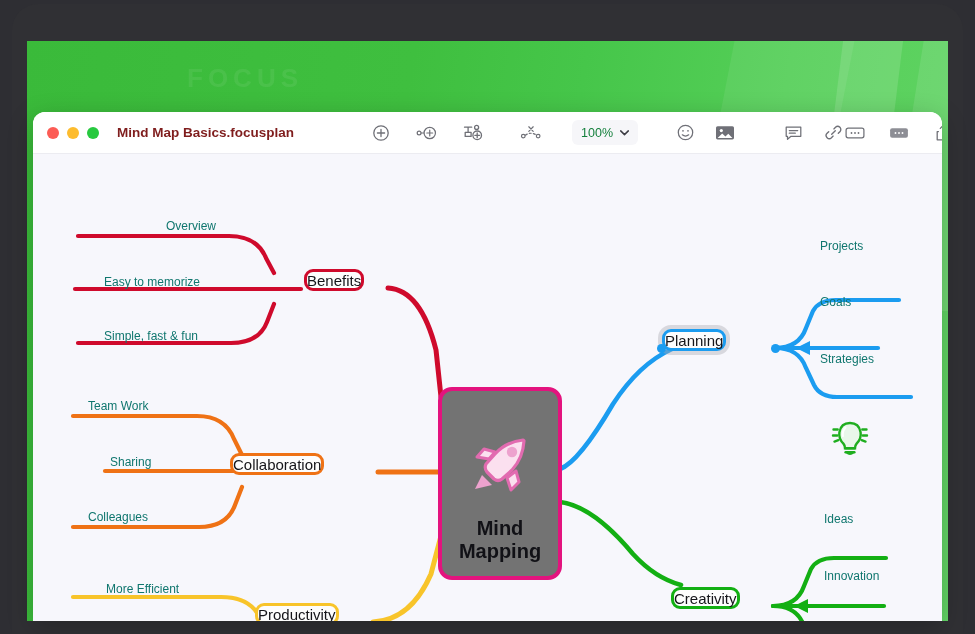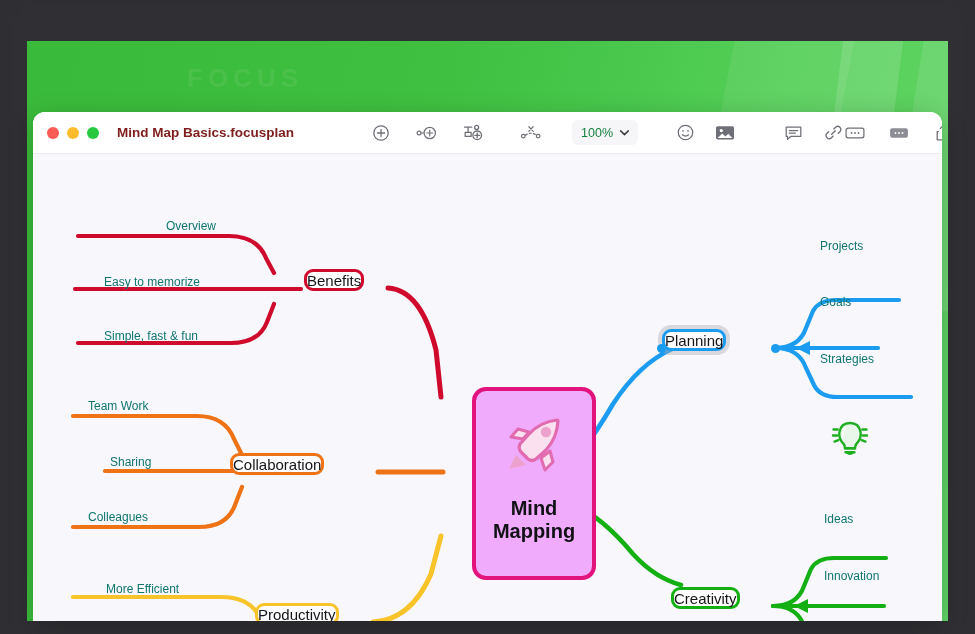--- a/index.html
+++ b/index.html
@@ -149,26 +149,25 @@
     color: #0f766e;
     height: 22px;
     justify-content: flex-start;
   }
 
   #node-center {
     left: 405px; top: 233px;
     width: 124px; height: 193px;
     border: 4px solid #e3137e;
     border-radius: 14px;
-    background: #f0abfc;
+    background: #737373;
     flex-direction: column;
     justify-content: flex-start;
-    padding-top: 16px;
+    padding-top: 36px;
     z-index: 6;
-    margin-left: 34px;
   }
   #center-label {
     margin-top: 14px;
     font-size: 20px;
     font-weight: bold;
     line-height: 1.17;
     text-align: center;
     color: #111116;
   }
 

